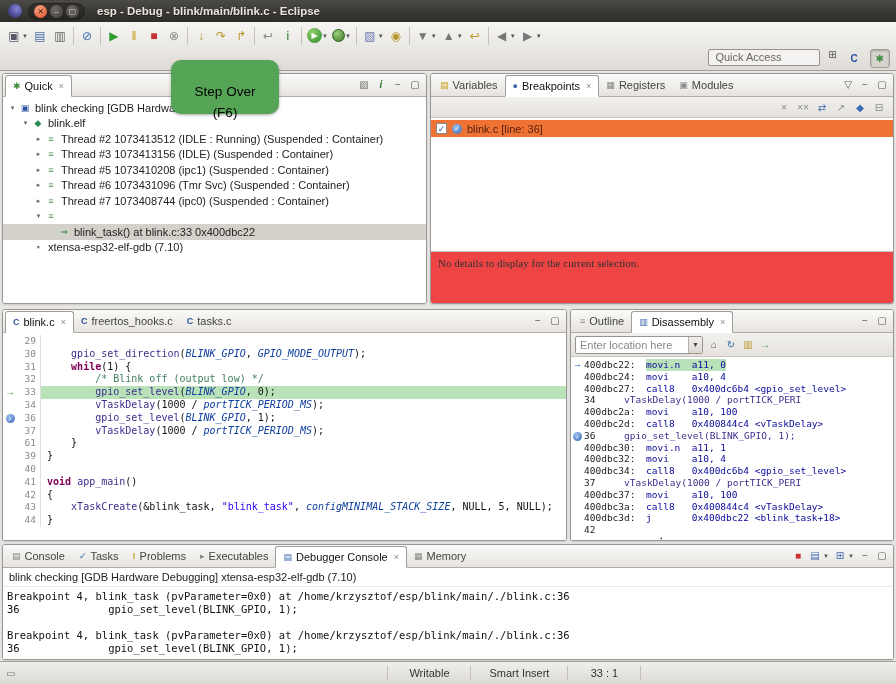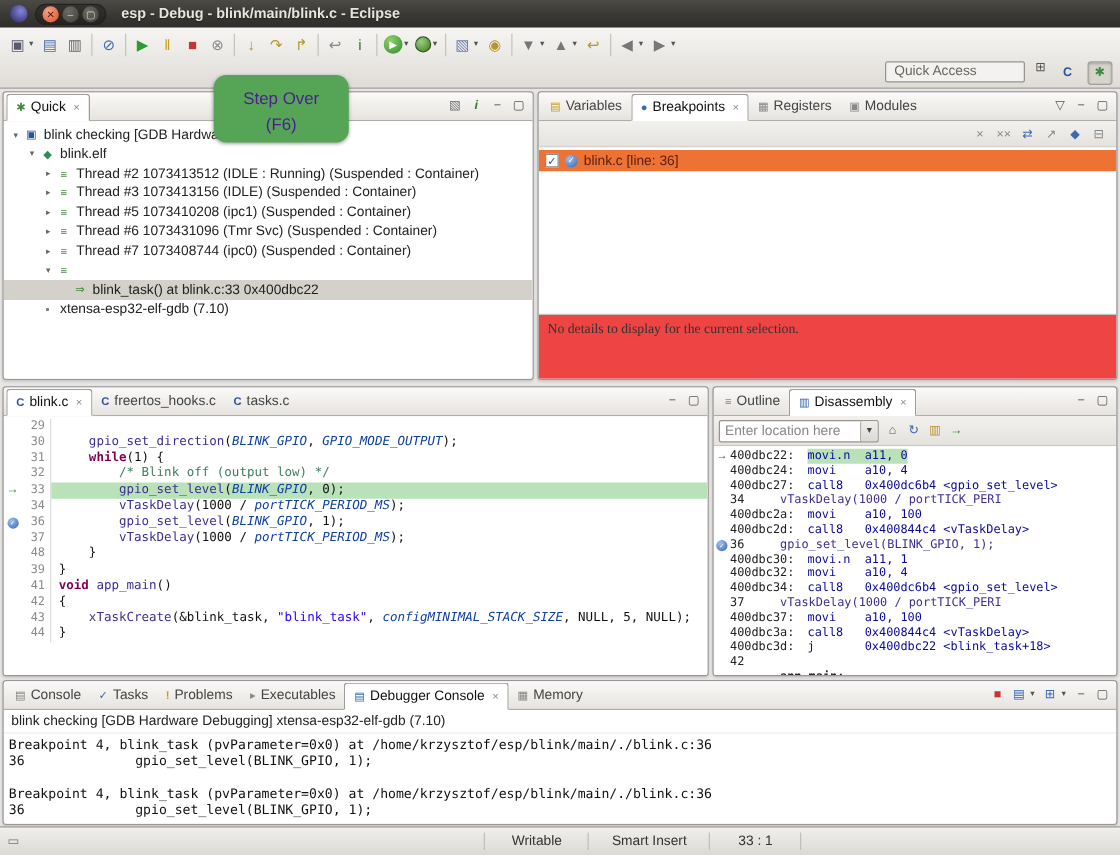--- a/index.html
+++ b/index.html
@@ -23,21 +23,21 @@
 .tb-dd{font-size:6px;color:#555;}
 .tb-sep{width:1px;height:18px;background:#c6c3bd;margin:0 3px;}
 .run-circle{width:15px;height:15px;border-radius:50%;background:radial-gradient(circle at 35% 30%,#90d06a,#2d8b2d);color:#fff !important;font-size:8px;line-height:15px;}
 .bug-icon{width:13px;height:13px;border-radius:50%;background:radial-gradient(circle at 35% 30%,#9ad07a,#3f7a2a);border:1px solid #2e5a1e;}
 .toolbar-row2{display:flex;align-items:flex-start;justify-content:flex-end;height:22px;padding:0 6px;gap:6px;}
 .quick-access{width:112px;height:17px;border:1px solid #98958f;background:#f3f2f0;color:#6a675f;line-height:15px;padding:0 6px;border-radius:2px;}
 .persp-btn{display:flex;align-items:center;gap:3px;height:19px;padding:0 5px;border:1px solid transparent;border-radius:3px;font-size:10px;}
 .persp-btn.active{background:#d7d4ce;border-color:#a29f99;box-shadow:inset 0 1px 2px rgba(0,0,0,.25);}
 
 
-.step-tooltip{position:absolute;left:171px;top:60px;width:108px;height:54px;background:var(--tooltip-green);border-radius:10px;z-index:60;color:#4c1d95;text-align:center;font-size:13.5px;line-height:21px;padding-top:8px;box-shadow:0 1px 3px rgba(0,0,0,.35);}
+.step-tooltip{position:absolute;left:171px;top:60px;width:108px;height:54px;background:var(--tooltip-green);border-radius:10px;z-index:60;color:#000000;text-align:center;font-size:13.5px;line-height:21px;padding-top:21px;box-shadow:0 1px 3px rgba(0,0,0,.35);}
 
 
 .panel{position:absolute;background:#fff;border:1px solid #99969a;border-radius:3px;overflow:hidden;display:flex;flex-direction:column;box-shadow:0 1px 2px rgba(0,0,0,.12);}
 .debug-panel{left:2px;top:73px;width:425px;height:231px;}
 .bp-panel{left:430px;top:73px;width:464px;height:231px;}
 .editor-panel{left:2px;top:309px;width:565px;height:232px;}
 .disasm-panel{left:570px;top:309px;width:324px;height:232px;}
 .console-panel{left:2px;top:544px;width:892px;height:116px;}
 
 .tabbar{flex:none;height:23px;display:flex;align-items:flex-end;background:linear-gradient(#fbfaf8,#e6e3df);border-bottom:1px solid #b0ada8;}
@@ -396,27 +396,32 @@
         <span class="ed-num">36</span>
         <span class="ed-code"><span class="pl">        </span><span class="fn">gpio_set_level</span><span class="pl">(</span><span class="mc">BLINK_GPIO</span><span class="pl">, 1);</span></span>
       </div>
       <div class="ed-row">
         <span class="ed-ann"></span>
         <span class="ed-num">37</span>
         <span class="ed-code"><span class="pl">        </span><span class="fn">vTaskDelay</span><span class="pl">(1000 / </span><span class="mc">portTICK_PERIOD_MS</span><span class="pl">);</span></span>
       </div>
       <div class="ed-row">
         <span class="ed-ann"></span>
-        <span class="ed-num">48</span>
+        <span class="ed-num">61</span>
         <span class="ed-code"><span class="pl">    }</span></span>
       </div>
       <div class="ed-row">
         <span class="ed-ann"></span>
         <span class="ed-num">39</span>
         <span class="ed-code"><span class="pl">}</span></span>
+      </div>
+      <div class="ed-row">
+        <span class="ed-ann"></span>
+        <span class="ed-num">40</span>
+        <span class="ed-code"></span>
       </div>
       <div class="ed-row">
         <span class="ed-ann"></span>
         <span class="ed-num">41</span>
         <span class="ed-code"><span class="kw">void</span><span class="pl"> </span><span class="fn">app_main</span><span class="pl">()</span></span>
       </div>
       <div class="ed-row">
         <span class="ed-ann"></span>
         <span class="ed-num">42</span>
         <span class="ed-code"><span class="pl">{</span></span>

